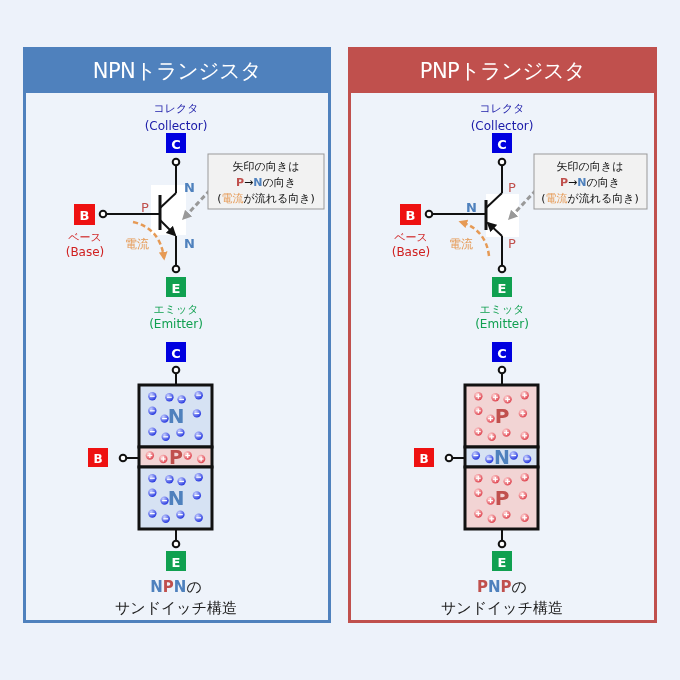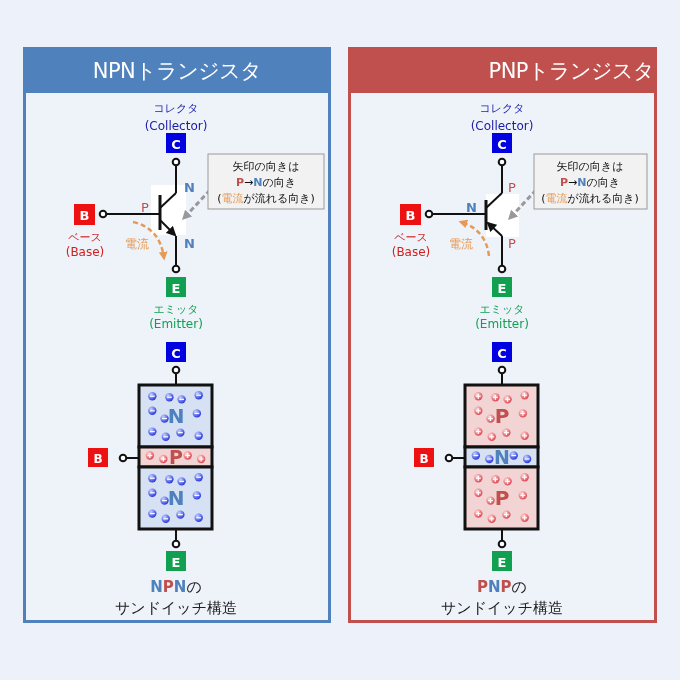--- a/index.html
+++ b/index.html
@@ -4,21 +4,21 @@
 <style>
   html, body { margin:0; padding:0; }
   body { width:680px; height:680px; background:#edf2fa; position:relative; overflow:hidden;
          font-family:"DejaVu Sans", "Liberation Sans", sans-serif; }
   .panel { position:absolute; top:47px; height:576px; box-sizing:border-box; background:#eef3fa; }
   .panel.npn { left:23px; width:308px; border:3px solid #4f81bd; }
   .panel.pnp { left:348px; width:309px; border:3px solid #c0504d; }
   .panel-header { position:absolute; left:0; top:0; right:0; height:43px; color:#fff;
                   font-size:21px; text-align:center; line-height:43px; letter-spacing:-0.5px; }
   .npn .panel-header { background:#4f81bd; }
-  .pnp .panel-header { background:#c0504d;text-align:right; }
+  .pnp .panel-header { background:#c0504d; }
   svg.diag { position:absolute; left:0; top:0; width:680px; height:680px; }
   svg text { font-family:"DejaVu Sans", "Liberation Sans", sans-serif; }
 </style>
 </head>
 <body>
 
 <div class="panel npn">
   <div class="panel-header">NPNトランジスタ</div>
 </div>
 <div class="panel pnp">

